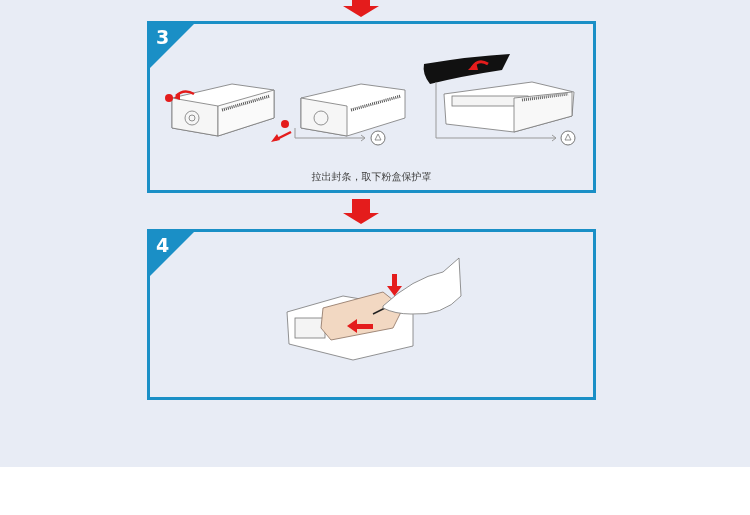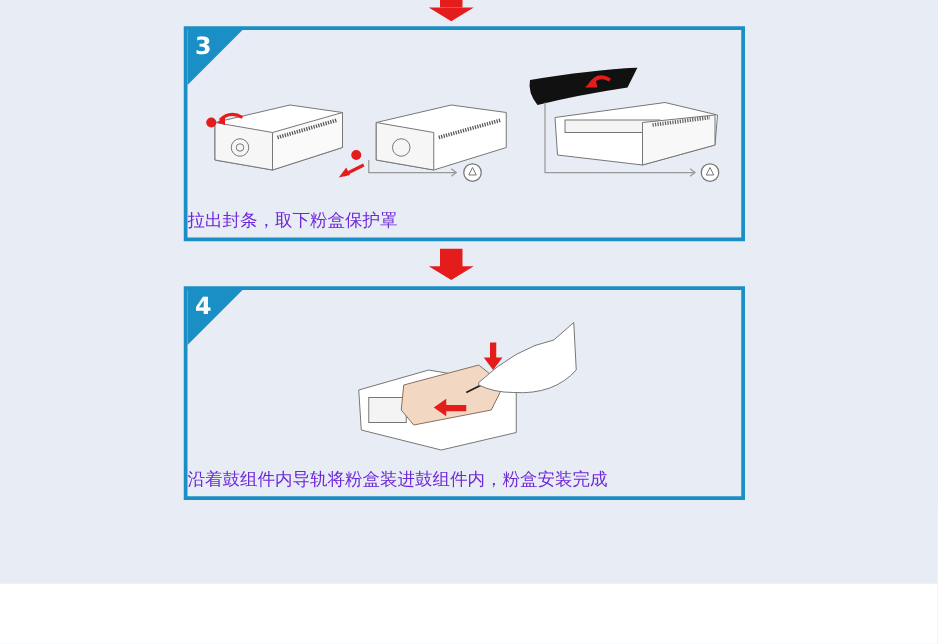--- a/index.html
+++ b/index.html
@@ -22,22 +22,22 @@
   }
   .badge {
     position: absolute; left: 0; top: 0; width: 0; height: 0;
     border-top: 44px solid #1a8fc6; border-right: 44px solid transparent;
   }
   .badge-num {
     position: absolute; left: 6px; top: 1px; color: #ffffff;
     font-family: "DejaVu Sans", sans-serif; font-weight: bold; font-size: 19px; line-height: 24px;
   }
   .caption {
-    position: absolute; left: 0; right: 0; text-align: left;
-    font-size: 14px; color: #6d28d9; line-height: 18px;
+    position: absolute; left: 0; right: 0; text-align: center;
+    font-size: 10px; color: #404040; line-height: 18px;
   }
   .illus { position: absolute; }
 </style>
 </head>
 <body>
 
 <div class="bg"></div>
 
 <div class="arrow" style="left:343px; top:0; width:36px; height:17px;">
   <div class="shaft" style="left:9px; top:0; width:18px; height:6px;"></div>
@@ -113,14 +113,13 @@
     </g>
     <polygon points="40,52 100,36 120,52 110,72 48,84 38,72" fill="#f2d8c2" stroke="#8a7060" stroke-width="0.8"></polygon>
     <line x1="90" y1="58" x2="118" y2="44" stroke="#222" stroke-width="1.5"></line>
     <path d="M100,50 Q130,22 160,16 L176,2 L178,40 Q160,60 128,58 Q112,58 100,52 Z" fill="#ffffff" stroke="#777" stroke-width="0.8"></path>
     <rect x="109" y="18" width="5" height="14" fill="#e41c1c"></rect>
     <polygon points="104,30 119,30 111.5,40" fill="#e41c1c"></polygon>
     <rect x="72" y="68" width="18" height="5" fill="#e41c1c"></rect>
     <polygon points="64,70 74,63 74,77" fill="#e41c1c"></polygon>
   </svg>
 
-  <div class="caption" style="top:143px;">沿着鼓组件内导轨将粉盒装进鼓组件内，粉盒安装完成</div>
 </div>
 
 </body></html>

